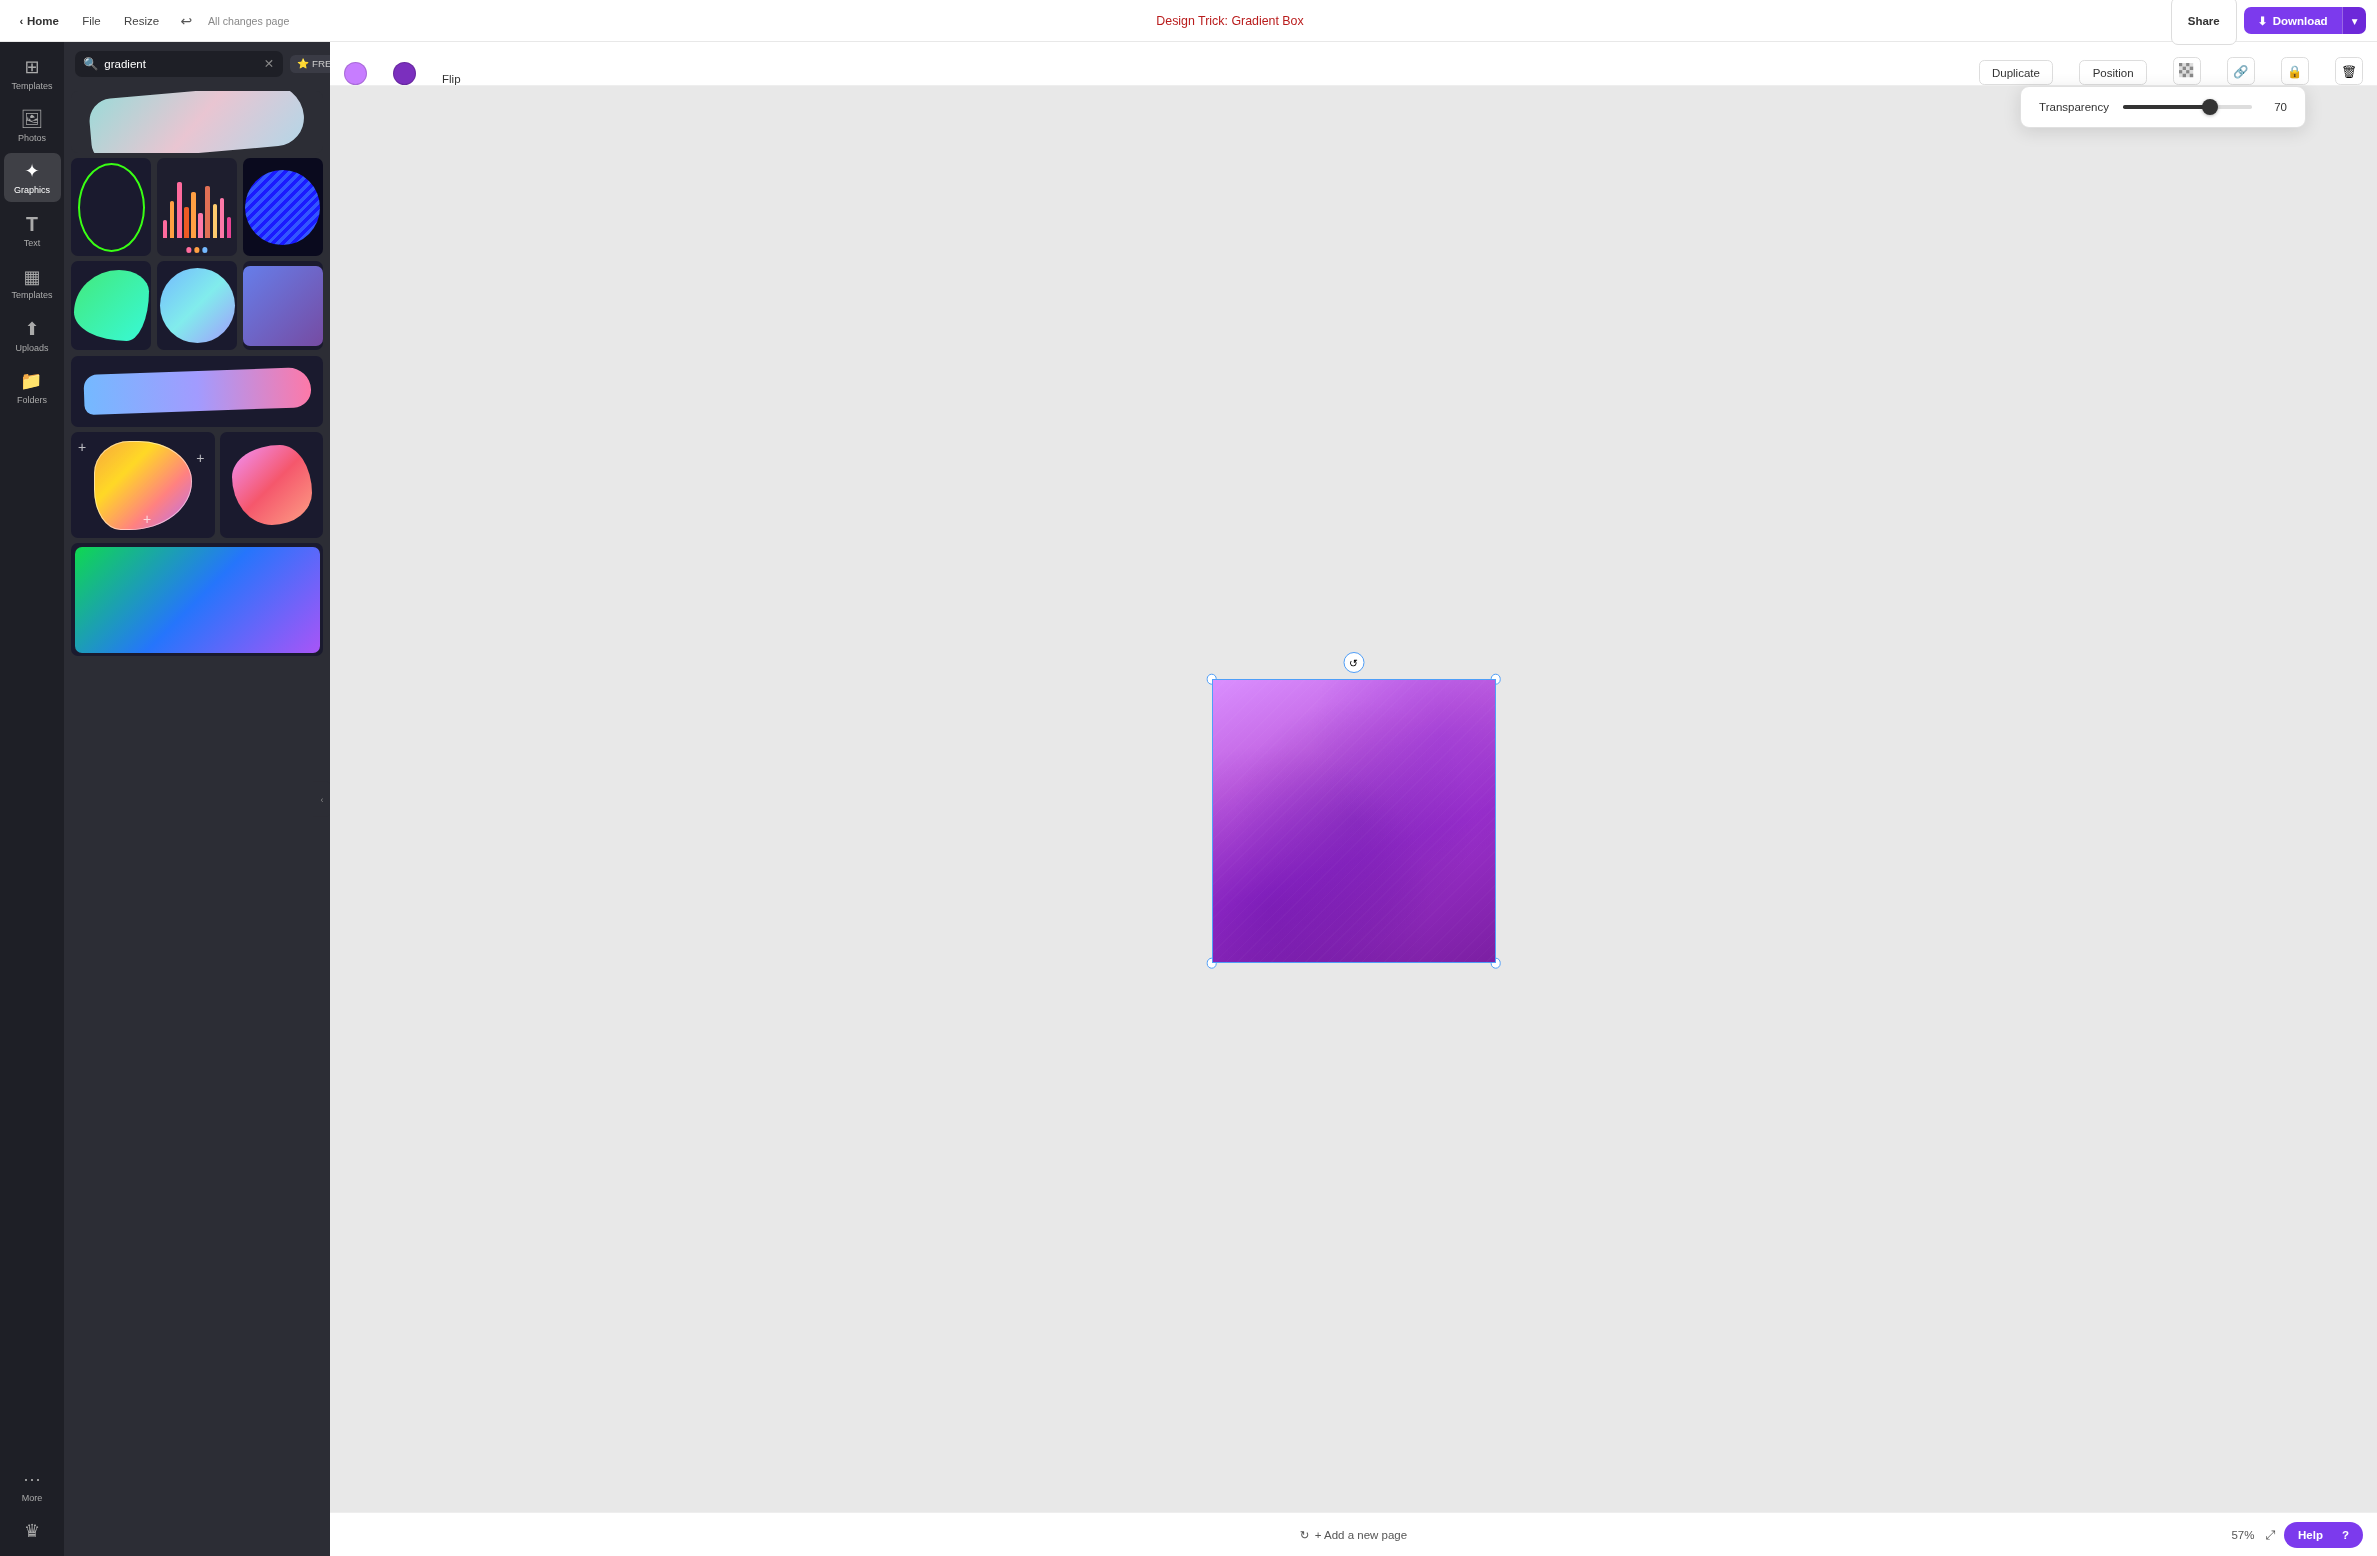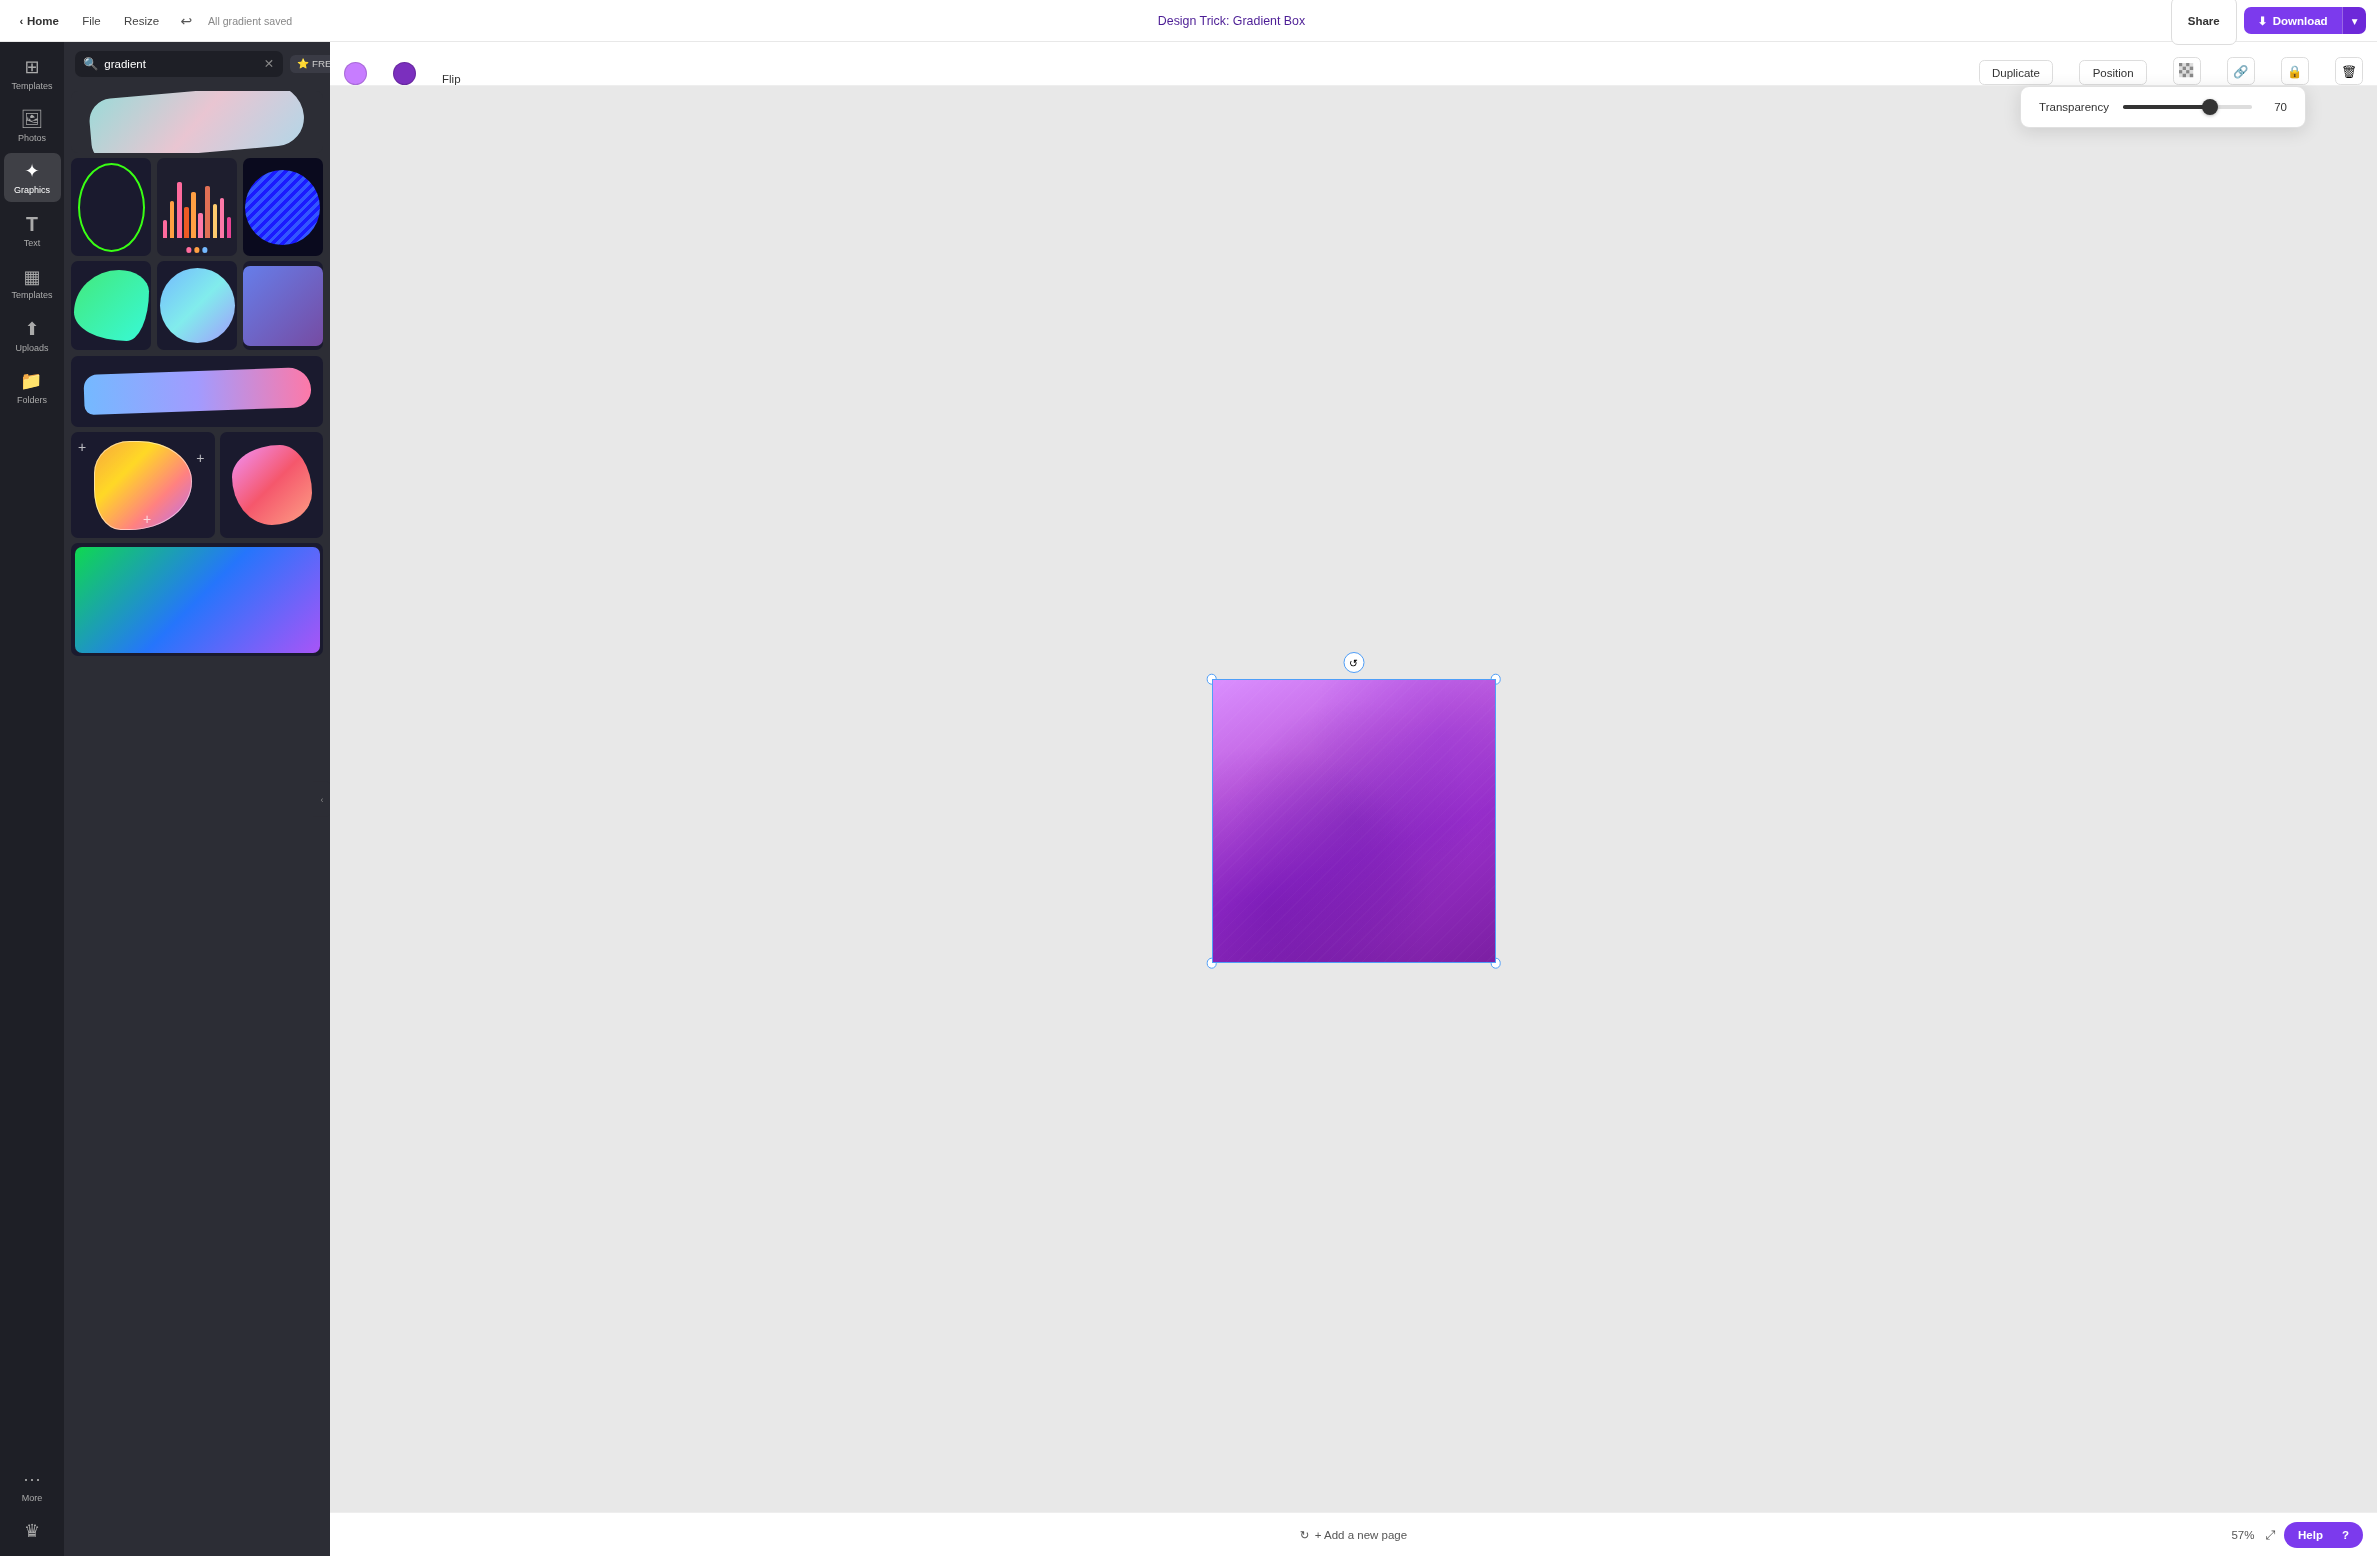--- a/index.html
+++ b/index.html
@@ -23,21 +23,21 @@
       padding: 4.4px 9px; border-radius: 5.3px; cursor: pointer;
       font-size: 11.5px; font-weight: 500; color: #444;
       border: none; background: transparent;
     }
     .undo-btn {
       padding: 4.4px 7px; border-radius: 5.3px; cursor: pointer;
       font-size: 14px; color: #555;
       border: none; background: transparent;
     }
     .auto-save { font-size: 10.6px; color: #888; margin-left: 3.5px; }
-    .topbar-center { flex: 1; text-align: center; font-size: 12.4px; font-weight: 500; color: #4c1d95; }
+    .topbar-center { flex: 1; text-align: center; font-size: 12.4px; font-weight: 500; color: #b91c1c; }
     .topbar-right { display: flex; align-items: center; gap: 7px; }
     .share-btn {
       padding: 17px 16px; border-radius: 7px; cursor: pointer;
       font-size: 11.5px; font-weight: 600; color: #333;
       border: 0.9px solid #ddd; background: #fff;
     }
     .download-btn {
       display: flex; align-items: center; gap: 0;
       border-radius: 7px; overflow: hidden; cursor: pointer;
     }
@@ -304,21 +304,21 @@
 
 <div class="topbar">
   <div class="topbar-left">
     <button class="home-btn">
       <span>‹</span>
       <span>Home</span>
     </button>
     <button class="nav-btn">File</button>
     <button class="nav-btn">Resize</button>
     <button class="undo-btn">↩</button>
-    <span class="auto-save">All gradient saved</span>
+    <span class="auto-save">All changes page</span>
   </div>
   <div class="topbar-center">Design Trick: Gradient Box</div>
   <div class="topbar-right">
     <button class="share-btn">Share</button>
     <div class="download-btn">
       <button class="download-main">
         <span>⬇</span>
         <span>Download</span>
       </button>
       <button class="download-caret">▾</button>

